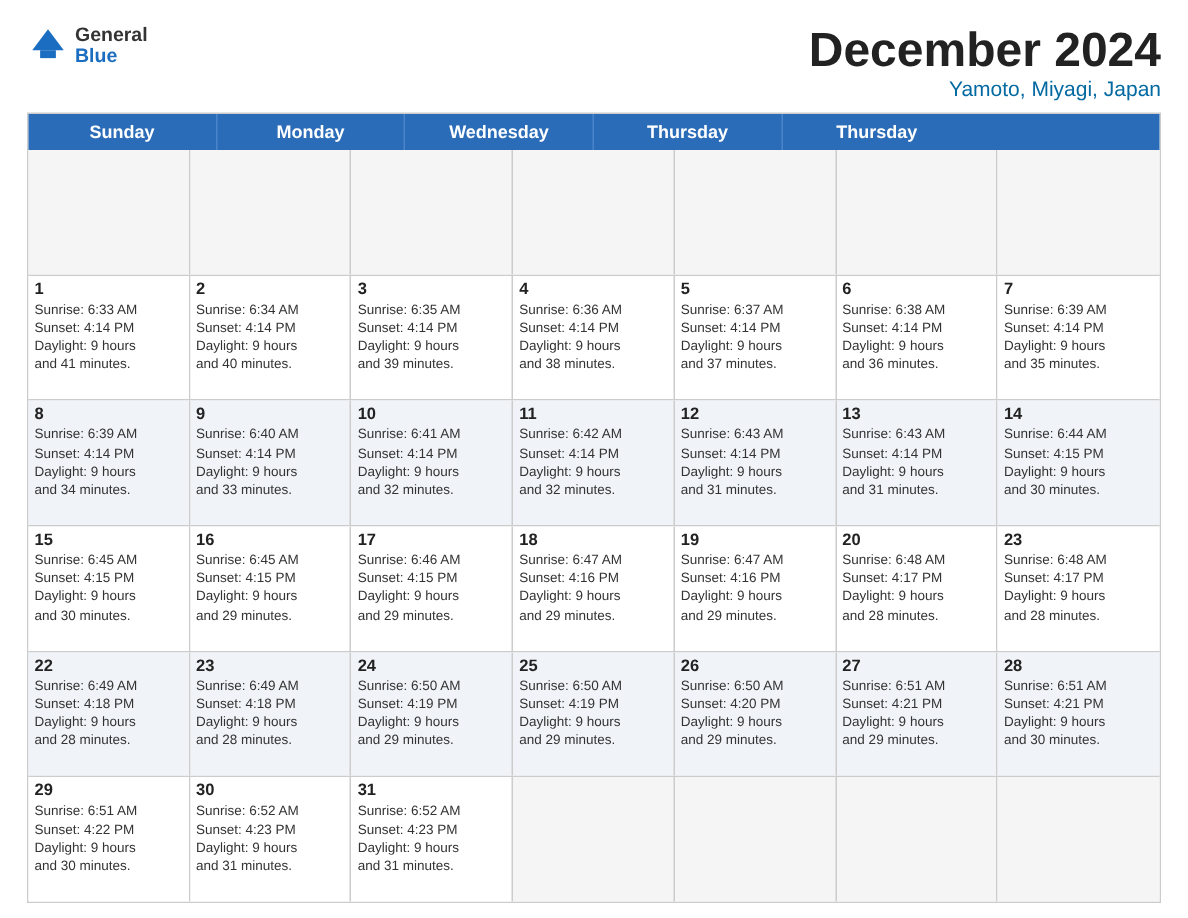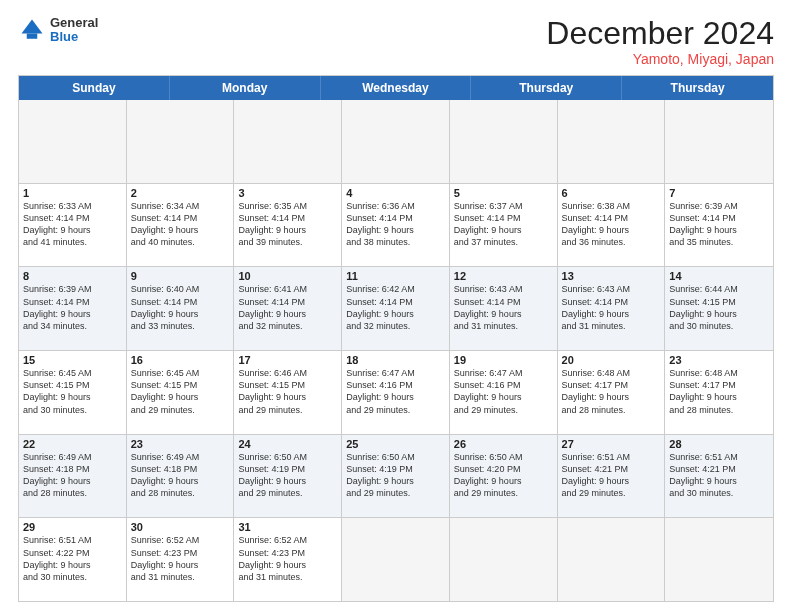--- a/index.html
+++ b/index.html
@@ -46,37 +46,37 @@
     }
     .logo-icon {
       width: 28px;
       height: 28px;
     }
     .title-block {
       text-align: right;
     }
     .title-month {
       font-size: 32px;
-      font-weight: normal;
+      font-weight: bold;
       color: #222;
       line-height: 1.1;
     }
     .title-location {
       font-size: 14px;
-      color: #ef4444;
+      color: #0369a1;
     }
     .calendar {
       flex: 1;
       display: flex;
       flex-direction: column;
       border: 1px solid #ccc;
     }
     .cal-header-row {
       display: grid;
-      grid-template-columns: repeat(5, 1fr);
+      grid-template-columns: repeat(6, 1fr);
       background: #2b6cb8;
     }
     .cal-header-cell {
       color: #fff;
       font-weight: bold;
       font-size: 12px;
       text-align: center;
       padding: 5px 3px;
       border-right: 1px solid #4a85cc;
     }

